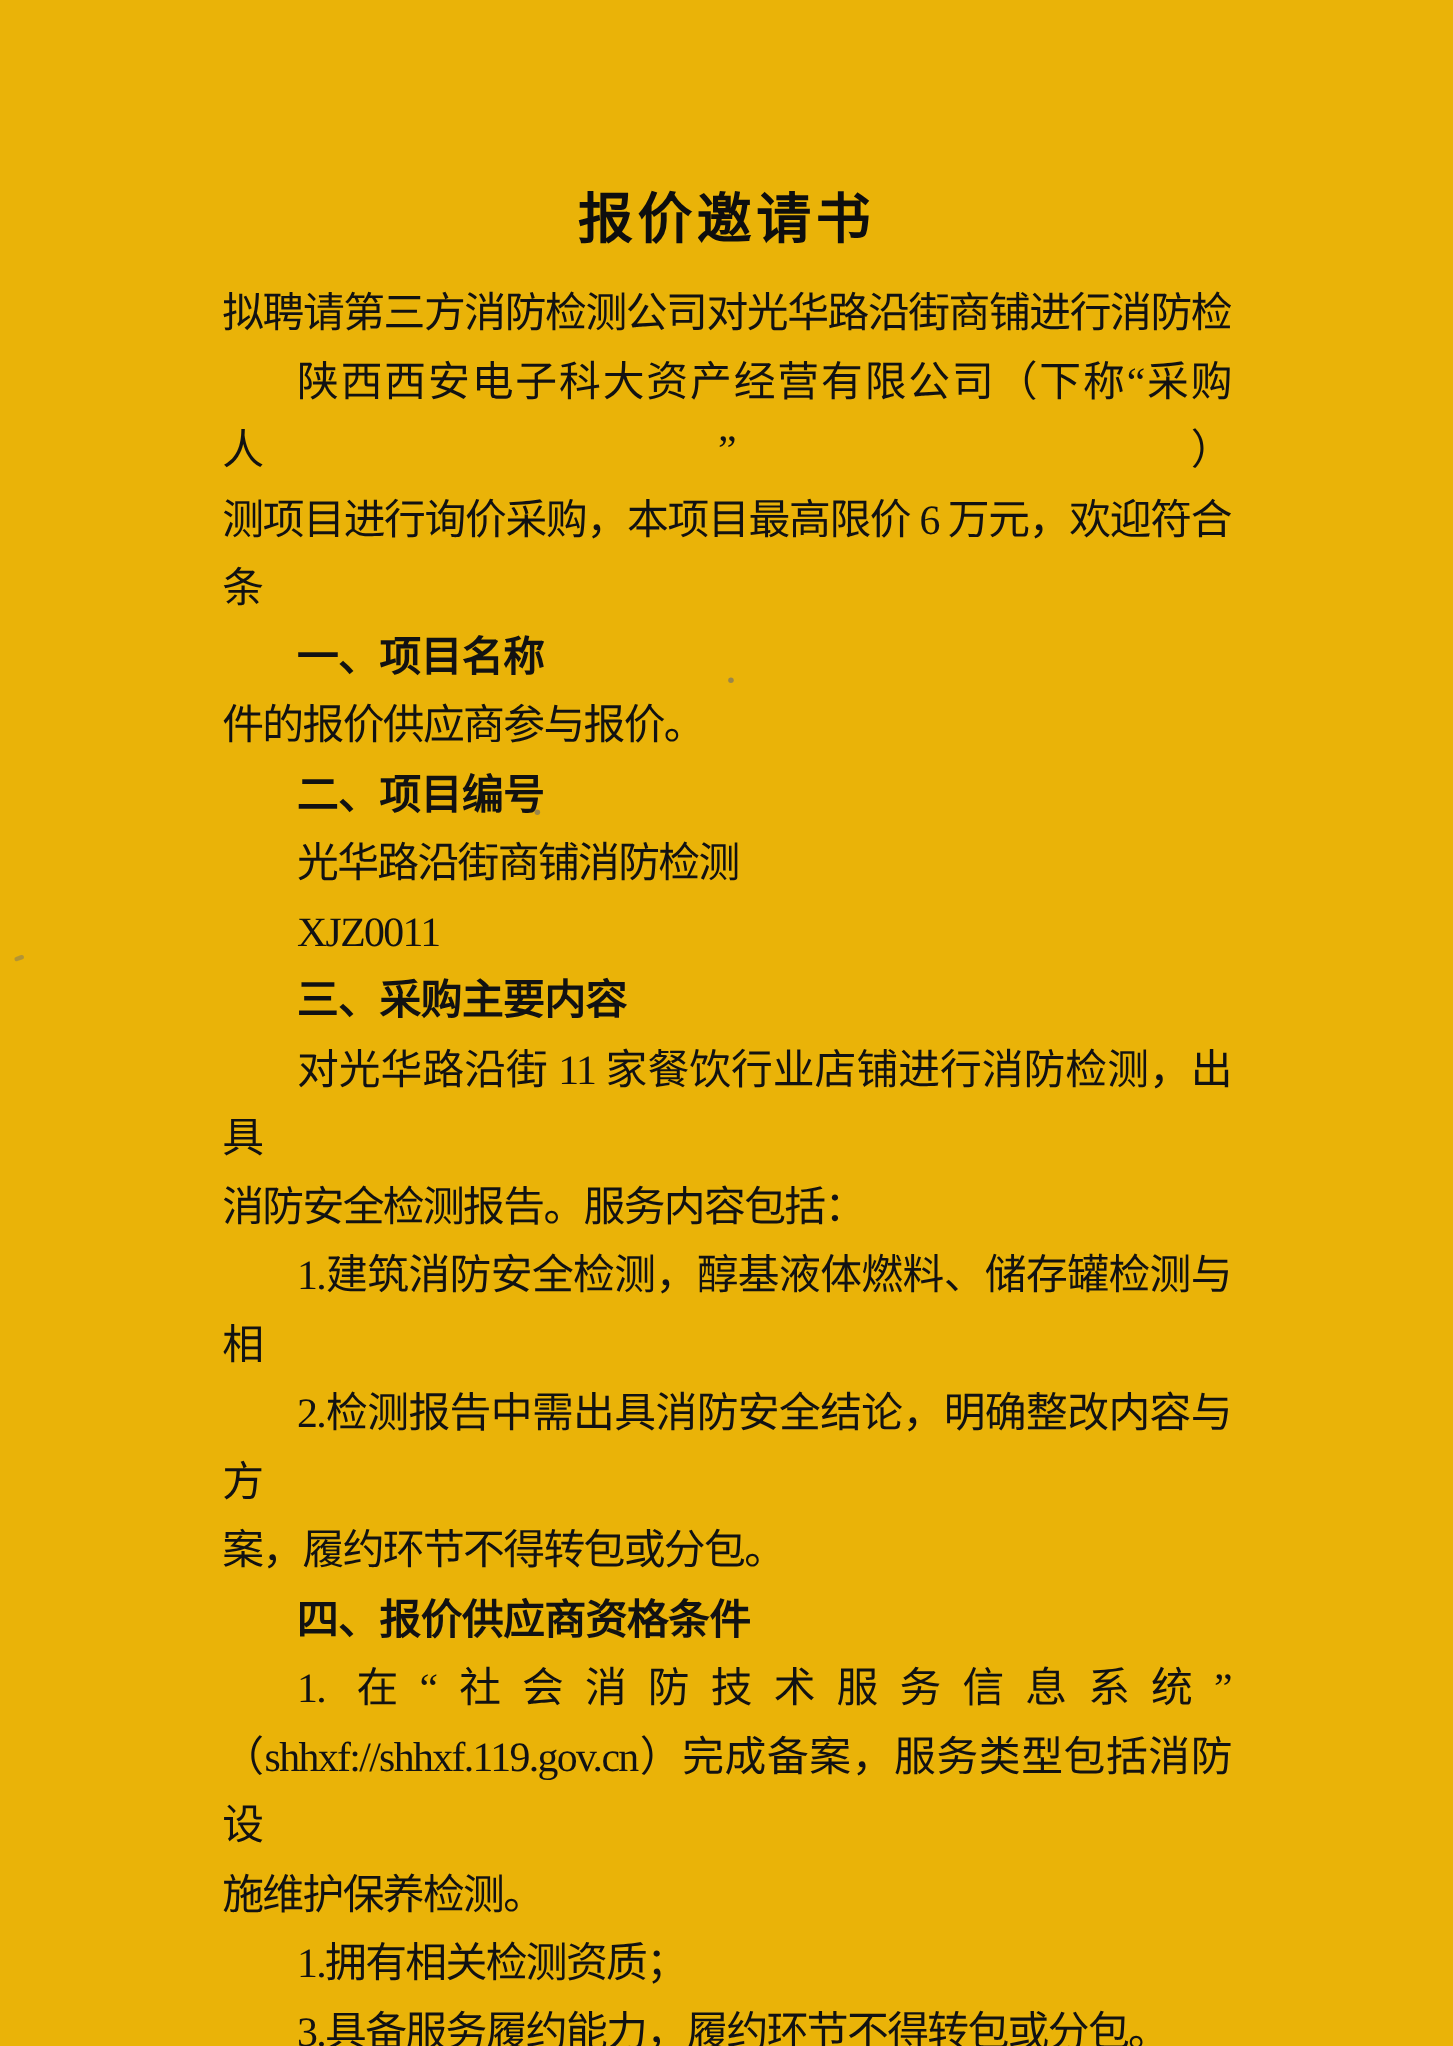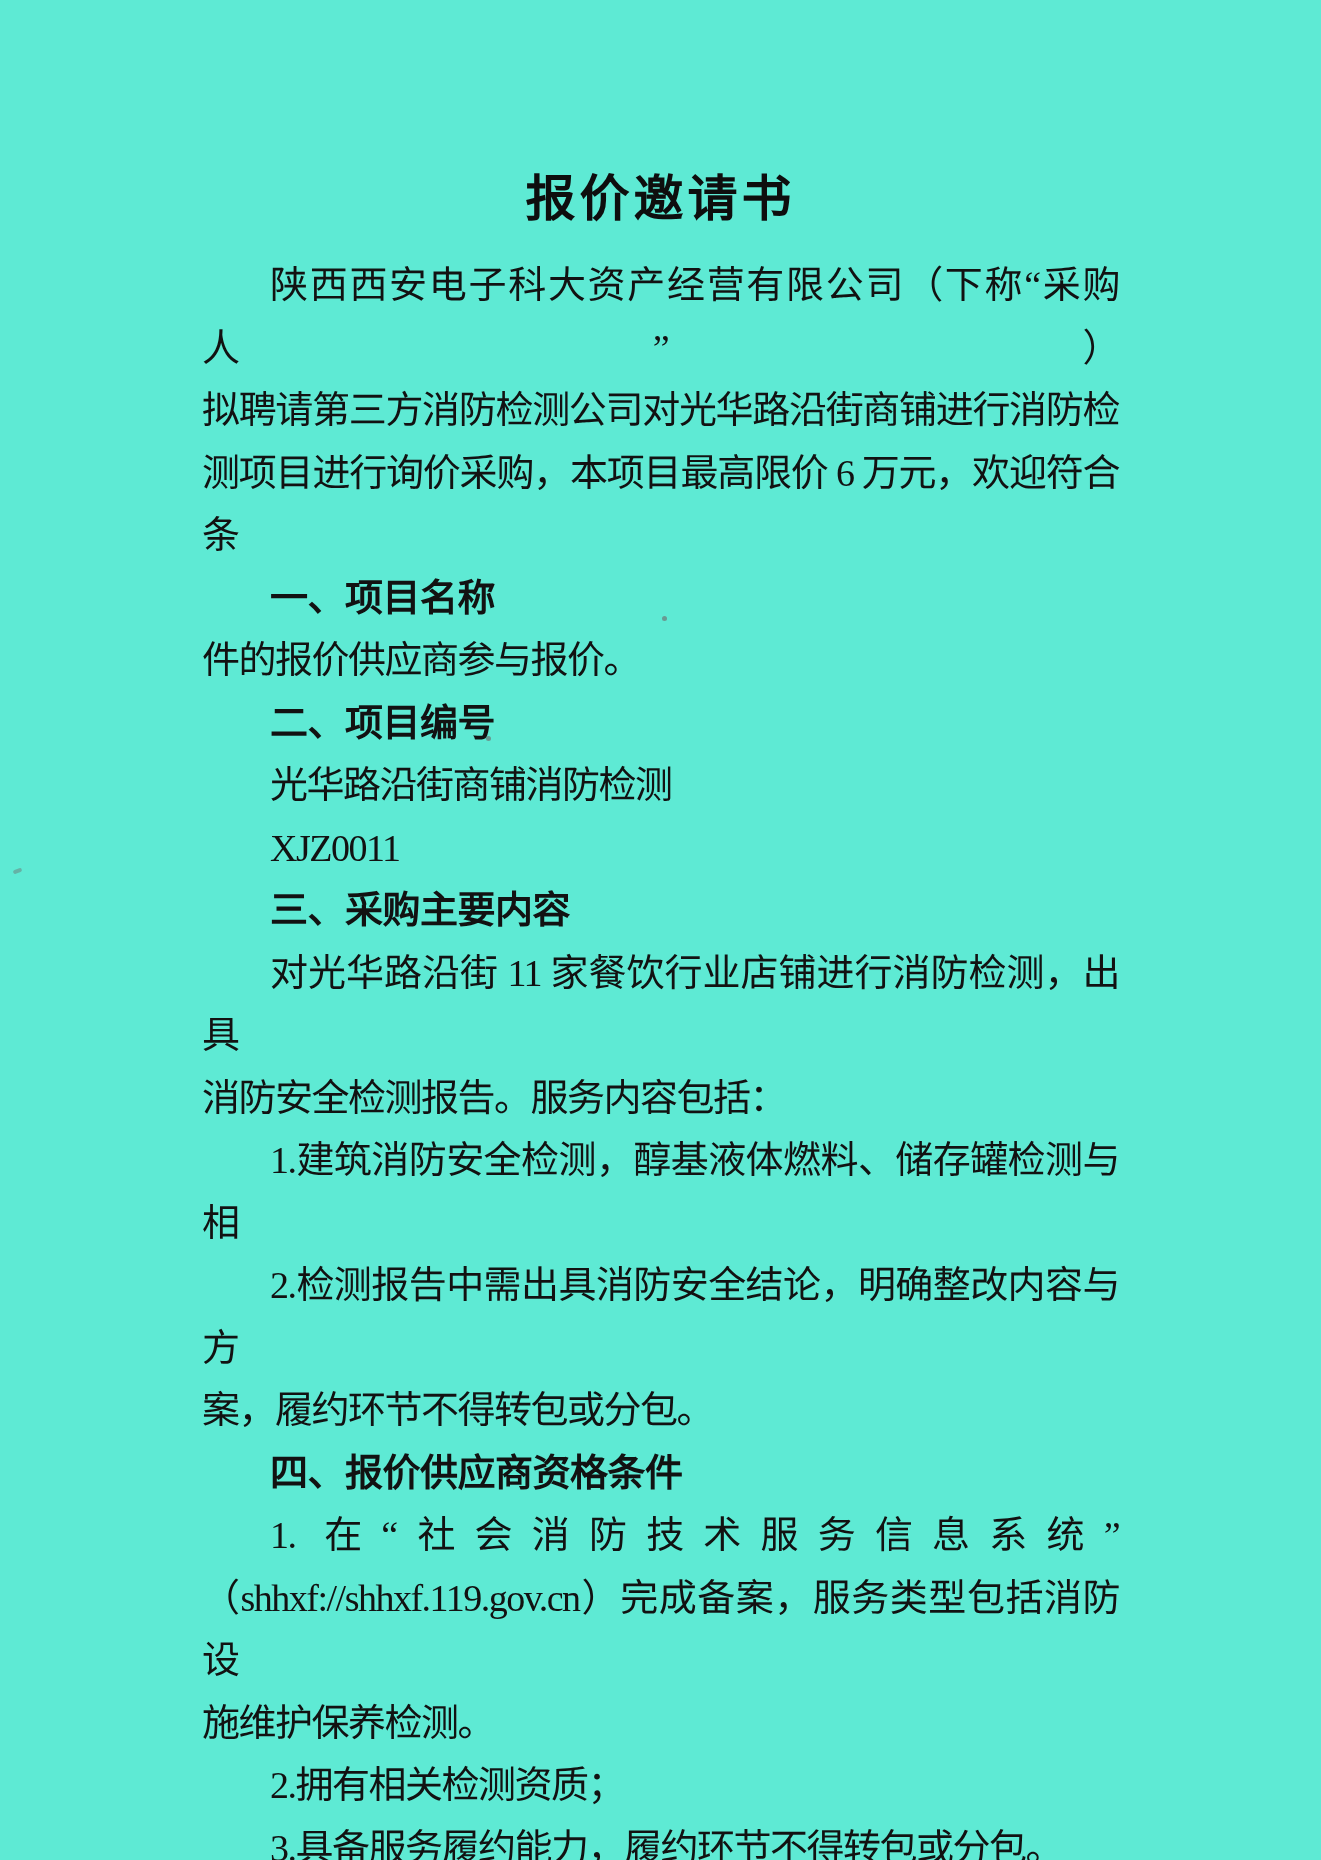--- a/index.html
+++ b/index.html
@@ -4,21 +4,21 @@
 <style>
   html, body {
     margin: 0;
     padding: 0;
     background: #ffffff;
   }
   .page {
     position: relative;
     width: 1321px;
     height: 1860px;
-    background: #5eead4;
+    background: #eab308;
     overflow: hidden;
     color: #121212;
   }
   .doc-title {
     margin: 0;
     padding-top: 172px;
     height: 54px;
     text-align: center;
     font-family: "Liberation Sans", sans-serif;
     font-weight: 700;
@@ -64,39 +64,39 @@
   .speck-3 { left: 13px;  top: 869px; width: 9px; height: 4px; border-radius: 2px; transform: rotate(-20deg); opacity: 0.45; }
 </style>
 </head>
 <body>
 
 <div class="page">
 
   <h1 class="doc-title">报价邀请书</h1>
 
   <div class="content">
+    <div class="line justify">拟聘请第三方消防检测公司对光华路沿街商铺进行消防检</div>
     <div class="line indent justify">陕西西安电子科大资产经营有限公司（下称“采购人”）</div>
-    <div class="line justify">拟聘请第三方消防检测公司对光华路沿街商铺进行消防检</div>
     <div class="line justify">测项目进行询价采购，本项目最高限价 6 万元，欢迎符合条</div>
     <div class="line indent heading">一、项目名称</div>
     <div class="line">件的报价供应商参与报价。</div>
     <div class="line indent heading">二、项目编号</div>
     <div class="line indent">光华路沿街商铺消防检测</div>
     <div class="line indent">XJZ0011</div>
     <div class="line indent heading">三、采购主要内容</div>
     <div class="line indent justify">对光华路沿街 11 家餐饮行业店铺进行消防检测，出具</div>
     <div class="line">消防安全检测报告。服务内容包括：</div>
     <div class="line indent justify">1.建筑消防安全检测，醇基液体燃料、储存罐检测与相</div>
     <div class="line indent justify">2.检测报告中需出具消防安全结论，明确整改内容与方</div>
     <div class="line">案，履约环节不得转包或分包。</div>
     <div class="line indent heading">四、报价供应商资格条件</div>
     <div class="line indent justify">1. 在“社会消防技术服务信息系统”</div>
     <div class="line justify">（shhxf://shhxf.119.gov.cn）完成备案，服务类型包括消防设</div>
     <div class="line">施维护保养检测。</div>
-    <div class="line indent">2.拥有相关检测资质；</div>
+    <div class="line indent">1.拥有相关检测资质；</div>
     <div class="line indent">3.具备服务履约能力，履约环节不得转包或分包。</div>
 
   </div>
 
   <div class="speck speck-1"></div>
   <div class="speck speck-2"></div>
   <div class="speck speck-3"></div>
 
 </div>
 

